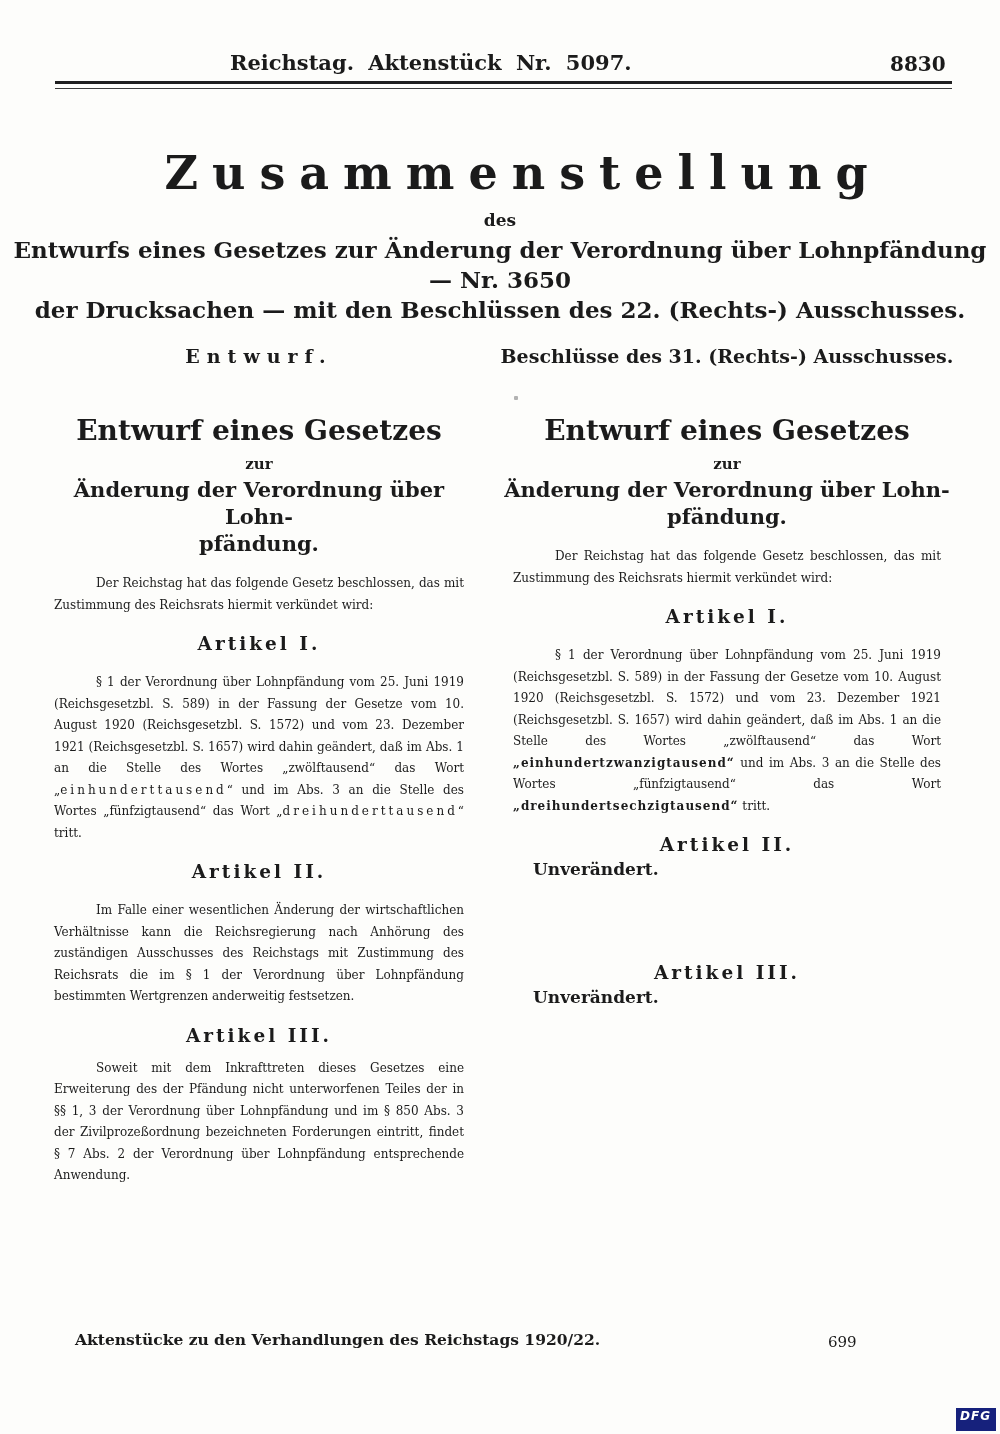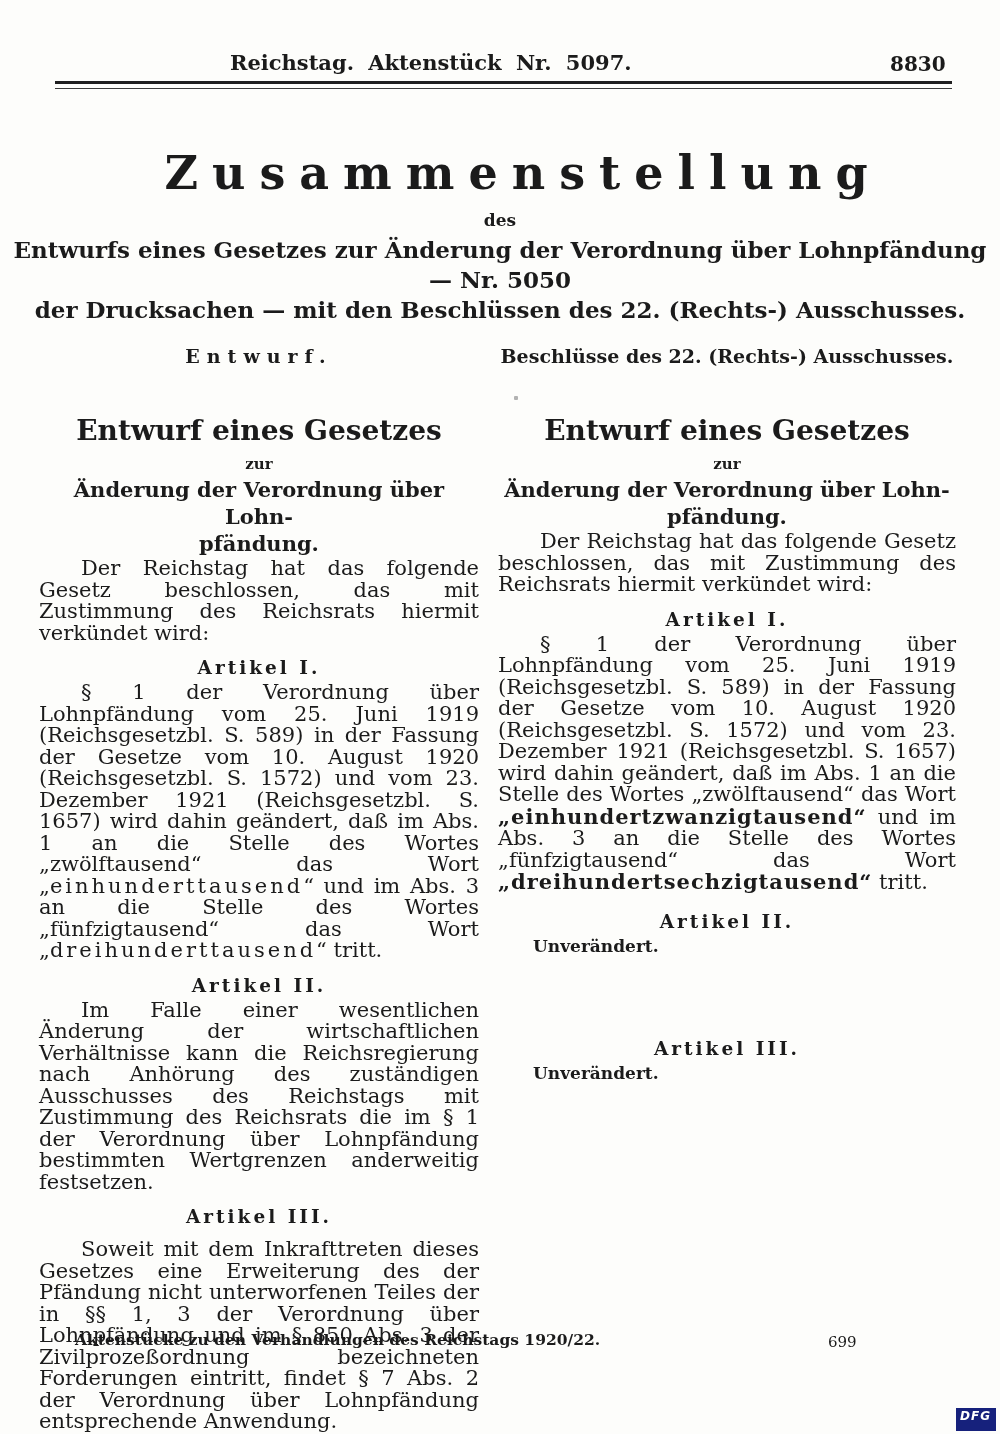--- a/index.html
+++ b/index.html
@@ -57,22 +57,22 @@
     margin-top:44px;text-align:center;font-size:28px;font-weight:bold;line-height:37px;
   }
   .law-connector{
     margin-top:6px;text-align:center;font-size:15px;font-weight:bold;line-height:19px;
   }
   .law-subject{
     margin-top:2px;text-align:center;font-size:21px;font-weight:bold;line-height:27px;
   }
   .intro{margin-top:34px;}
   .para{
-    font-size:21px;line-height:21.5px;text-align:justify;text-indent:42px;
-    margin:1px;
+    font-size:12px;line-height:21.5px;text-align:justify;text-indent:42px;
+    margin:16px;
   }
   .artikel-heading{
     margin-top:12px;margin-bottom:2px;
     text-align:center;font-size:18.5px;font-weight:bold;letter-spacing:3px;line-height:24px;
   }
   .spaced-word{letter-spacing:3px;}
   .bold-word{font-weight:bold;letter-spacing:1px;}
   .unveraendert{
     font-size:17px;line-height:21.5px;text-align:left;text-indent:0;
     padding-left:36px;margin:2px 0 0 0;font-weight:bold;
@@ -110,21 +110,21 @@
 
 <div class="page">
 
   <div class="masthead">Reichstag. Aktenstück Nr. 5097.</div>
   <div class="page-number">8830</div>
   <div class="head-rule"></div>
 
   <div class="main-title">Zusammenstellung</div>
   <div class="title-connector">des</div>
   <div class="subtitle">
-    <div>Entwurfs eines Gesetzes zur Änderung der Verordnung über Lohnpfändung — Nr. 5050</div>
+    <div>Entwurfs eines Gesetzes zur Änderung der Verordnung über Lohnpfändung — Nr. 3650</div>
     <div>der Drucksachen — mit den Beschlüssen des 22. (Rechts-) Ausschusses.</div>
   </div>
 
   <div class="speck"></div>
 
   <div class="columns">
 
     <div class="col col-left">
       <div class="kicker kicker-spaced">Entwurf.</div>
       <div class="law-title">Entwurf eines Gesetzes</div>
@@ -139,21 +139,21 @@
       <p class="para"><span>§ 1 der Verordnung über Lohnpfändung vom 25. Juni 1919 (Reichsgesetzbl. S. 589) in der Fassung der Gesetze vom 10. August 1920 (Reichsgesetzbl. S. 1572) und vom 23. Dezember 1921 (Reichsgesetzbl. S. 1657) wird dahin geändert, daß im Abs. 1 an die Stelle des Wortes „zwölftausend“ das Wort „</span><span class="spaced-word">einhunderttausend</span><span>“ und im Abs. 3 an die Stelle des Wortes „fünfzigtausend“ das Wort „</span><span class="spaced-word">dreihunderttausend</span><span>“ tritt.</span></p>
 
       <div class="artikel-heading">Artikel II.</div>
       <p class="para">Im Falle einer wesentlichen Änderung der wirtschaftlichen Verhältnisse kann die Reichsregierung nach Anhörung des zuständigen Ausschusses des Reichstags mit Zustimmung des Reichsrats die im § 1 der Verordnung über Lohnpfändung bestimmten Wertgrenzen anderweitig festsetzen.</p>
 
       <div class="artikel-heading">Artikel III.</div>
       <p class="para para-follow">Soweit mit dem Inkrafttreten dieses Gesetzes eine Erweiterung des der Pfändung nicht unterworfenen Teiles der in §§ 1, 3 der Verordnung über Lohnpfändung und im § 850 Abs. 3 der Zivilprozeßordnung bezeichneten Forderungen eintritt, findet § 7 Abs. 2 der Verordnung über Lohnpfändung entsprechende Anwendung.</p>
     </div>
 
     <div class="col col-right">
-      <div class="kicker">Beschlüsse des 22. (Rechts-) Ausschusses.</div>
+      <div class="kicker">Beschlüsse des 31. (Rechts-) Ausschusses.</div>
       <div class="law-title">Entwurf eines Gesetzes</div>
       <div class="law-connector">zur</div>
       <div class="law-subject">
         <div>Änderung der Verordnung über Lohn-</div>
         <div>pfändung.</div>
       </div>
       <p class="para intro">Der Reichstag hat das folgende Gesetz beschlossen, das mit Zustimmung des Reichsrats hiermit verkündet wird:</p>
 
       <div class="artikel-heading">Artikel I.</div>
       <p class="para"><span>§ 1 der Verordnung über Lohnpfändung vom 25. Juni 1919 (Reichsgesetzbl. S. 589) in der Fassung der Gesetze vom 10. August 1920 (Reichsgesetzbl. S. 1572) und vom 23. Dezember 1921 (Reichsgesetzbl. S. 1657) wird dahin geändert, daß im Abs. 1 an die Stelle des Wortes „zwölftausend“ das Wort </span><span class="bold-word">„einhundertzwanzigtausend“</span><span> und im Abs. 3 an die Stelle des Wortes „fünfzigtausend“ das Wort </span><span class="bold-word">„dreihundertsechzigtausend“</span><span> tritt.</span></p>

